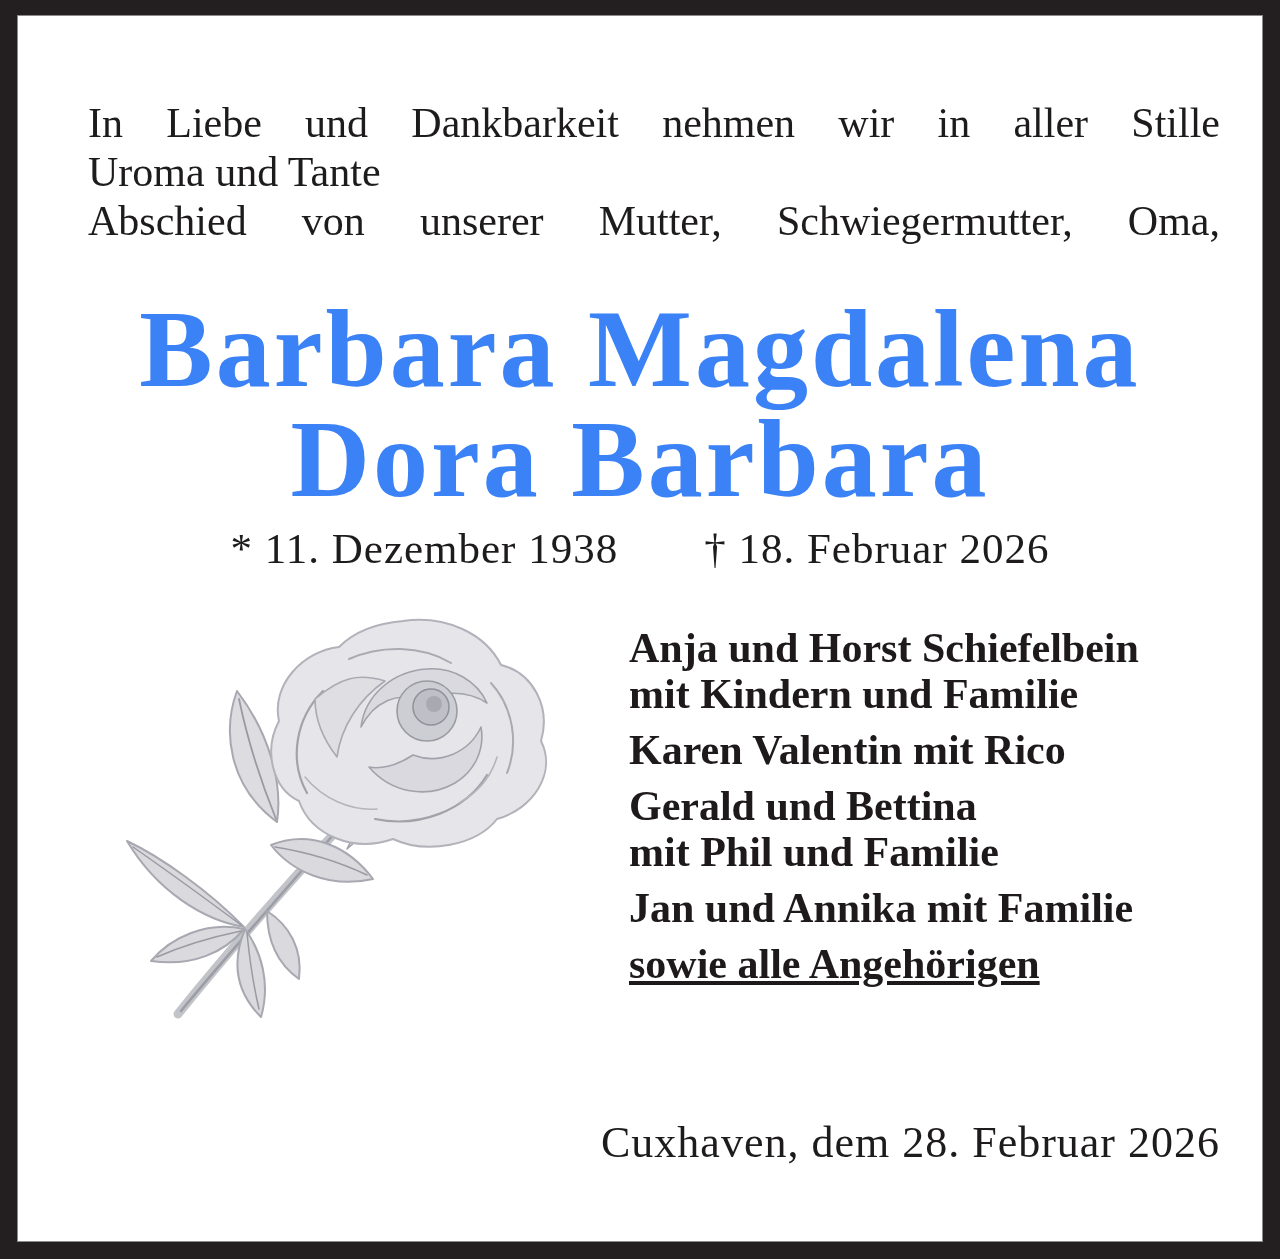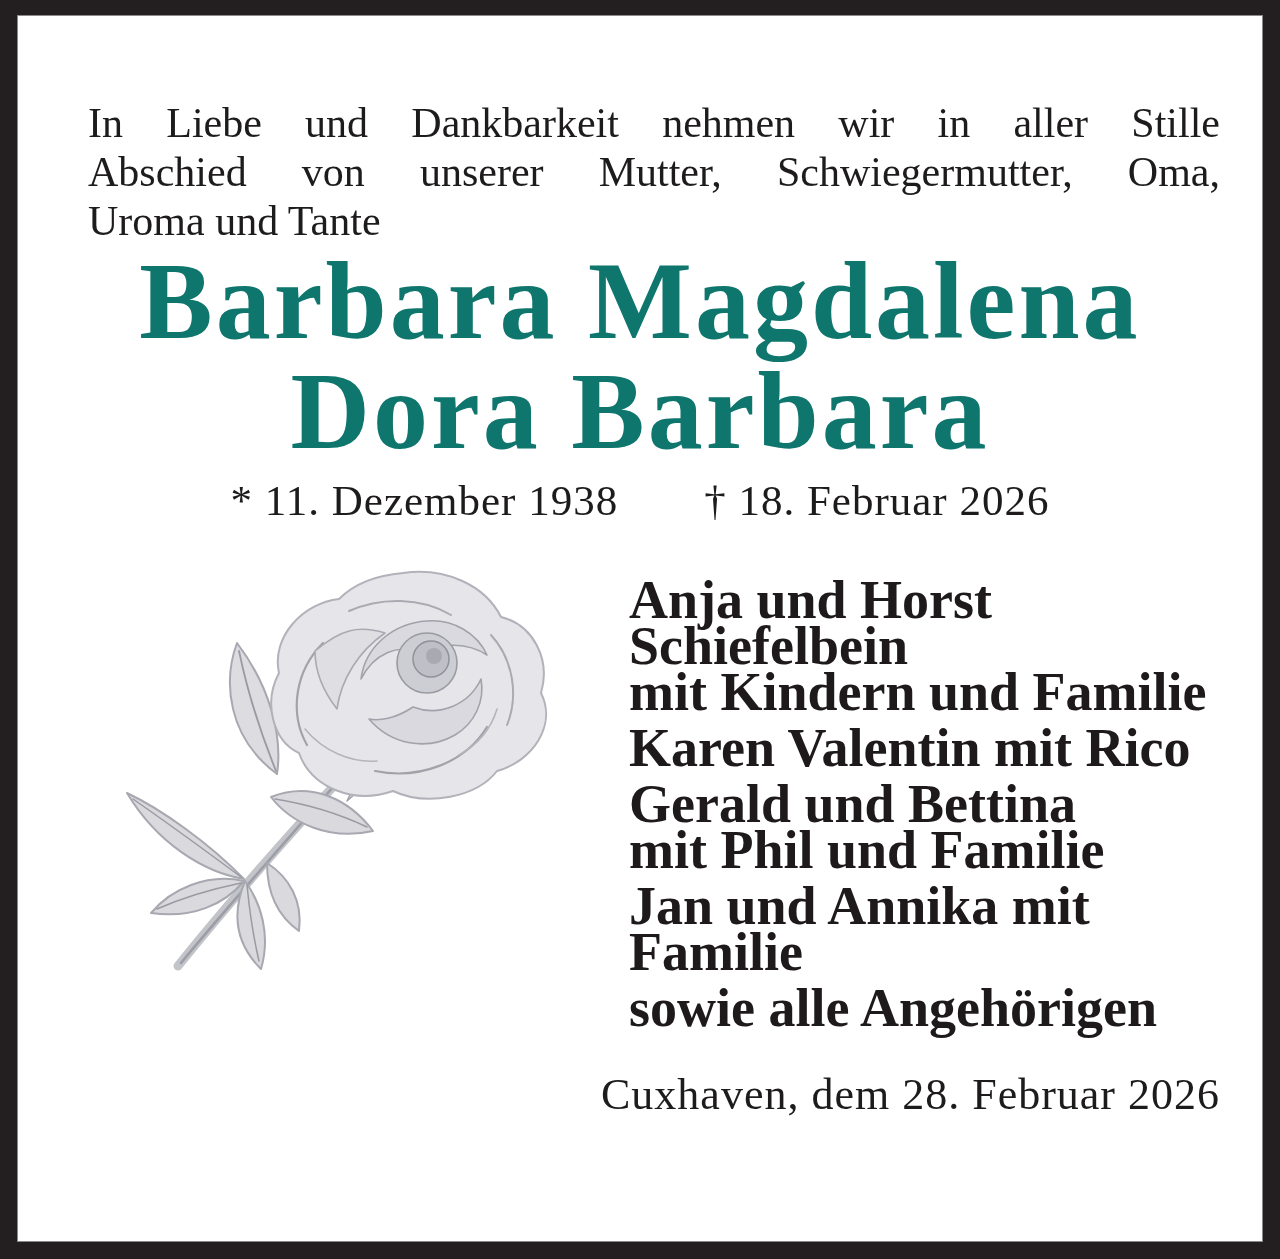--- a/index.html
+++ b/index.html
@@ -28,26 +28,27 @@
   .intro {
     margin: 84px 43px 0 71px;
     font-size: 42px;
     line-height: 49px;
   }
   .intro .line.j {
     text-align: justify;
     text-align-last: justify;
   }
   .deceased-name {
+    margin-top: 48px;
     text-align: center;
     font-weight: bold;
     font-size: 110px;
     line-height: 110px;
     letter-spacing: 3px;
-    color: #0f766e;
+    color: #3b82f6;
   }
   .life-dates {
     margin-top: 10px;
     display: flex;
     justify-content: center;
     gap: 86px;
     font-size: 43px;
     letter-spacing: 1px;
   }
   .middle-row {
@@ -60,43 +61,43 @@
     left: 92px;
     top: 8px;
     width: 462px;
     height: 452px;
   }
   .mourners {
     position: absolute;
     left: 612px;
     top: 26px;
     font-weight: bold;
-    font-size: 54px;
+    font-size: 42px;
     line-height: 46px;
     color: #1e1a1b;
   }
   .mourner-group { margin-bottom: 10px; }
-  .mourner-group:last-child { margin-bottom: 3px; }
+  .mourner-group:last-child { margin-bottom: 3px; text-decoration: underline; }
   .dateline {
     margin: 52px 43px 0 71px;
     font-size: 44px;
     letter-spacing: 1px;
     text-align: right;
   }
 </style>
 </head>
 <body>
 
 <div class="page">
   <div class="card">
 
     <div class="intro">
       <div class="line j">In Liebe und Dankbarkeit nehmen wir in aller Stille</div>
+      <div class="line">Uroma und Tante</div>
       <div class="line j">Abschied von unserer Mutter, Schwiegermutter, Oma,</div>
-      <div class="line">Uroma und Tante</div>
     </div>
 
     <div class="deceased-name">
       <div>Barbara Magdalena</div>
       <div>Dora Barbara</div>
     </div>
 
     <div class="life-dates">
       <span>* 11. Dezember 1938</span>
       <span>† 18. Februar 2026</span>

